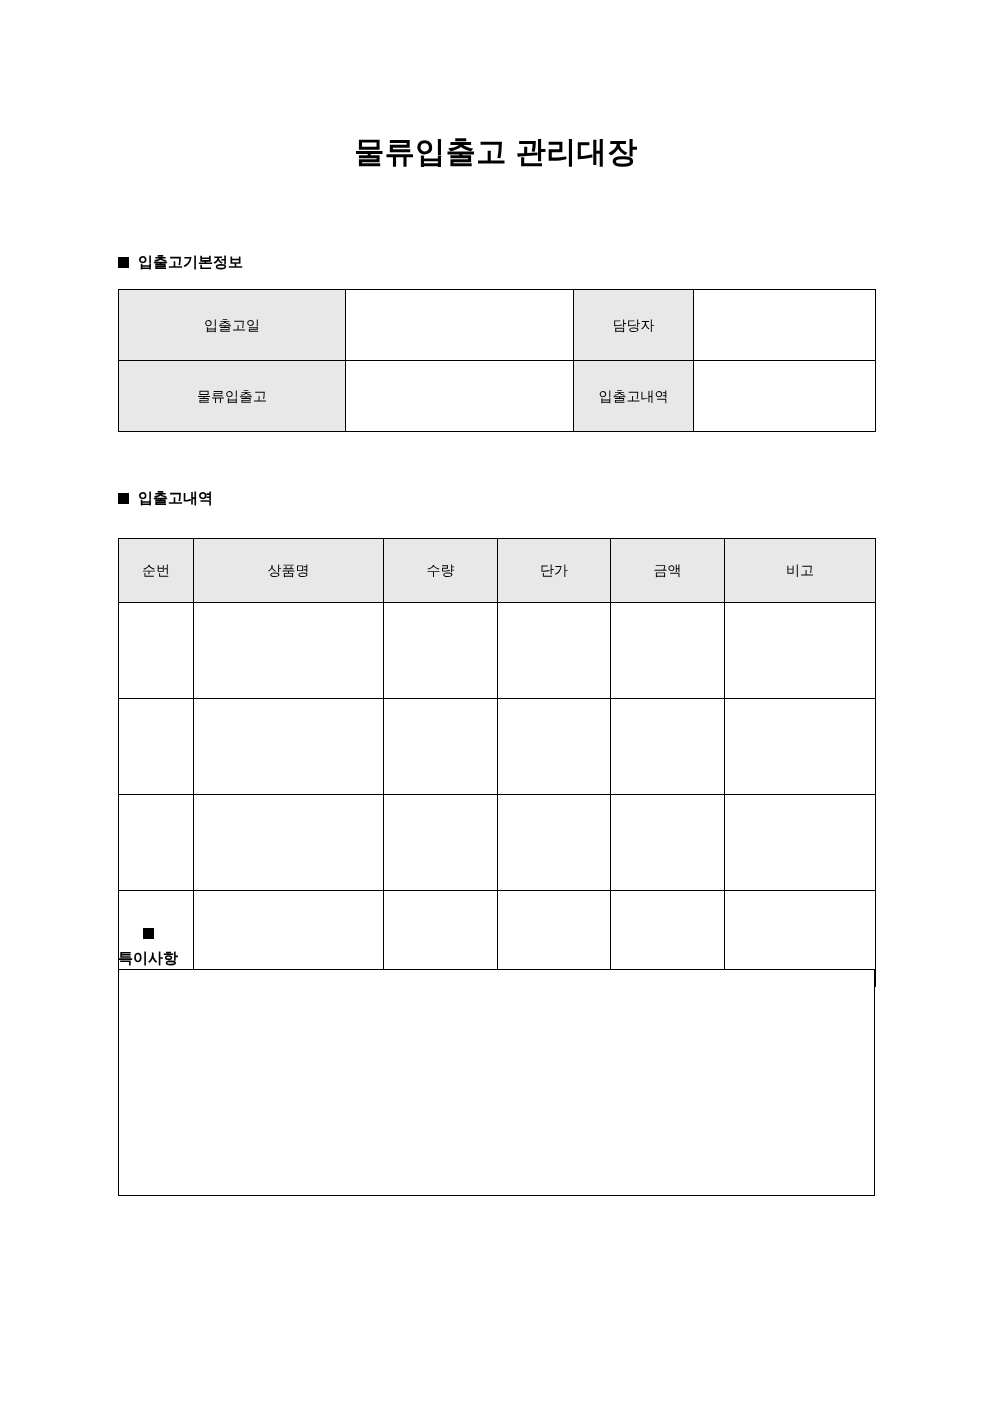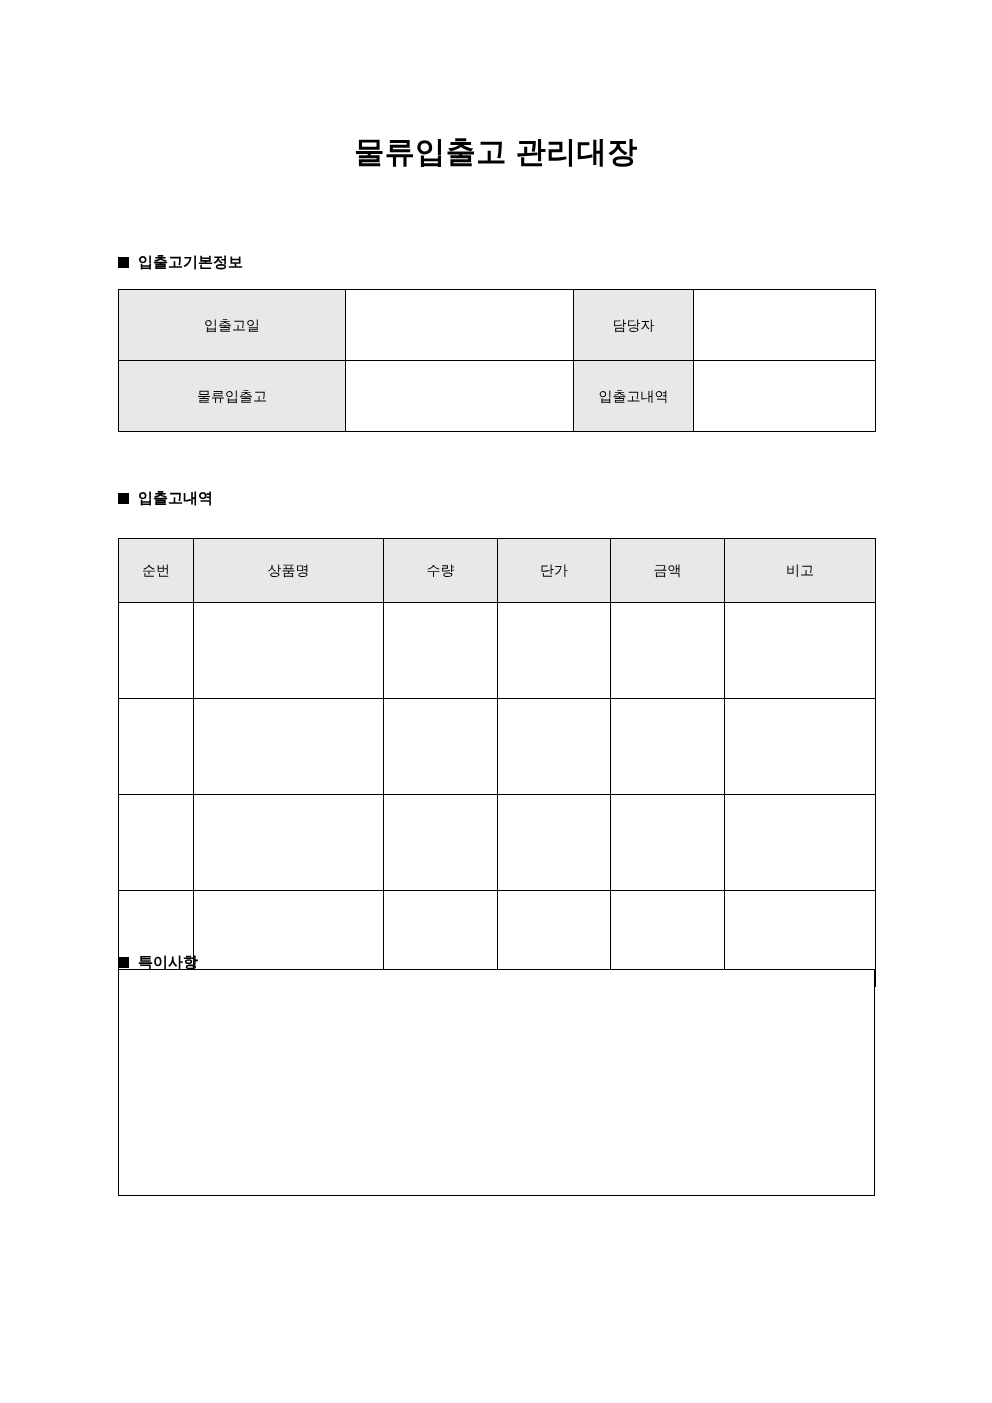--- a/index.html
+++ b/index.html
@@ -51,21 +51,21 @@
   }
   .bullet {
     display: inline-block;
     width: 11px;
     height: 11px;
     background: #000000;
     flex: 0 0 auto;
   }
   #sec-head-info  { top: 252px; }
   #sec-head-items { top: 488px; }
-  #sec-head-notes { top: 952px; }
+  #sec-head-notes { top: 928px; flex-direction: column; }
 
   
   table.form-table {
     position: absolute;
     border-collapse: collapse;
     table-layout: fixed;
     background: #ffffff;
   }
   table.form-table td,
   table.form-table th {

